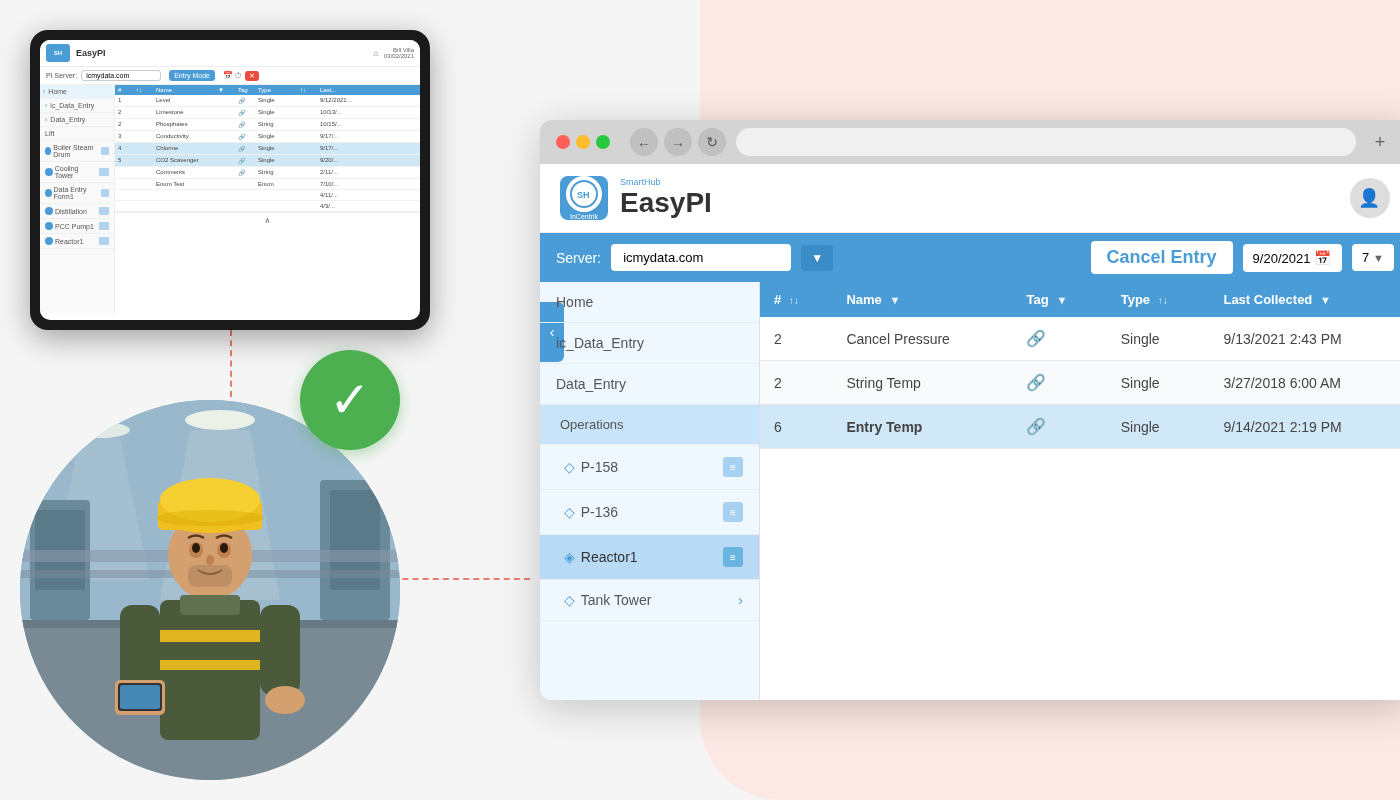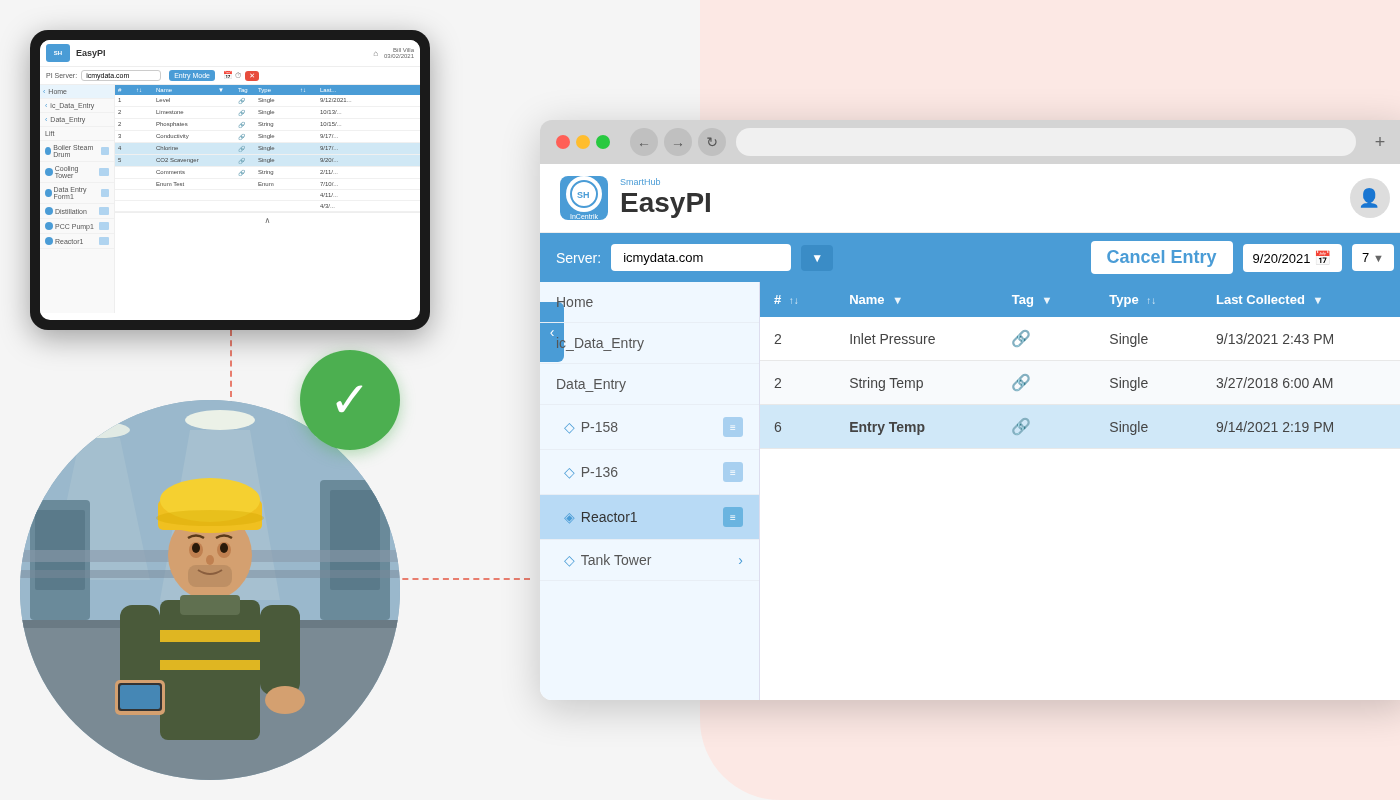--- a/index.html
+++ b/index.html
@@ -800,20 +800,23 @@
         </div>
         <div style="margin-top:-80px;">
           <div class="sidebar-item">
             <span>Home</span>
           </div>
           <div class="sidebar-item">
             <span>ic_Data_Entry</span>
           </div>
           <div class="sidebar-item">
             <span>Data_Entry</span>
+          </div>
+          <div class="sidebar-item category">
+            <span>Operations</span>
           </div>
           <div class="sidebar-item" style="padding-left:24px;">
             <span style="color:#4a9cd6;font-size:14px;margin-right:6px;">◇</span>
             <span>P-158</span>
             <div class="sidebar-doc-icon light" style="margin-left:auto;">≡</div>
           </div>
           <div class="sidebar-item" style="padding-left:24px;">
             <span style="color:#4a9cd6;font-size:14px;margin-right:6px;">◇</span>
             <span>P-136</span>
             <div class="sidebar-doc-icon light" style="margin-left:auto;">≡</div>
@@ -848,21 +851,21 @@
                 Type <span class="sort-icon">↑↓</span>
               </th>
               <th>
                 Last Collected <span class="filter-icon">▼</span>
               </th>
             </tr>
           </thead>
           <tbody>
             <tr>
               <td>2</td>
-              <td>Inlet Pressure</td>
+              <td>Cancel Pressure</td>
               <td>
                 <span class="tag-icon">🔗</span>
               </td>
               <td>Single</td>
               <td>9/13/2021 2:43 PM</td>
             </tr>
             <tr>
               <td>2</td>
               <td>String Temp</td>
               <td>

